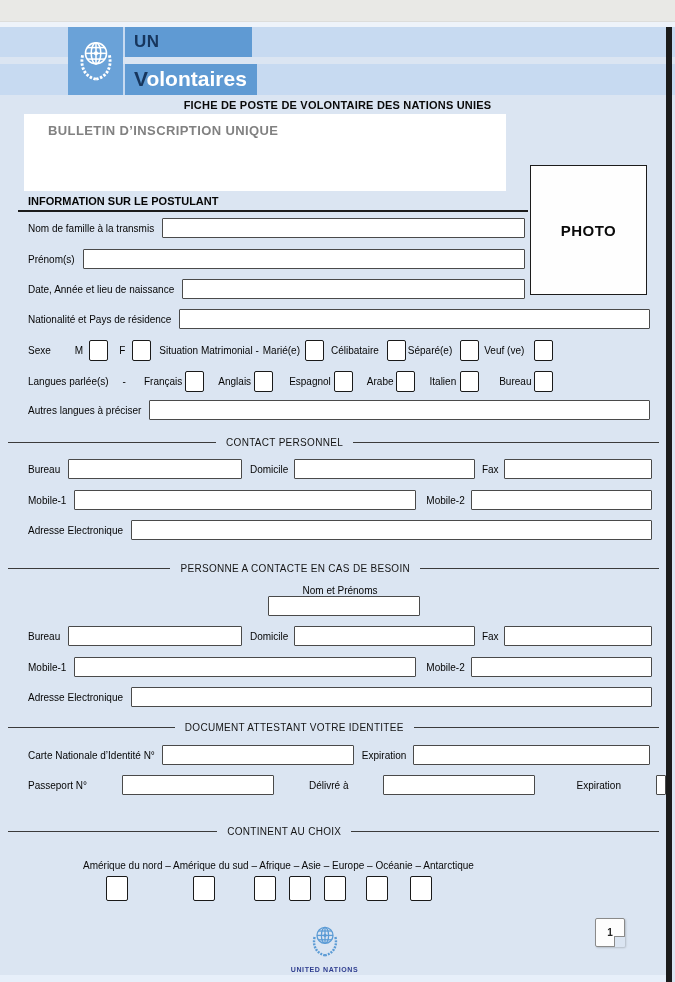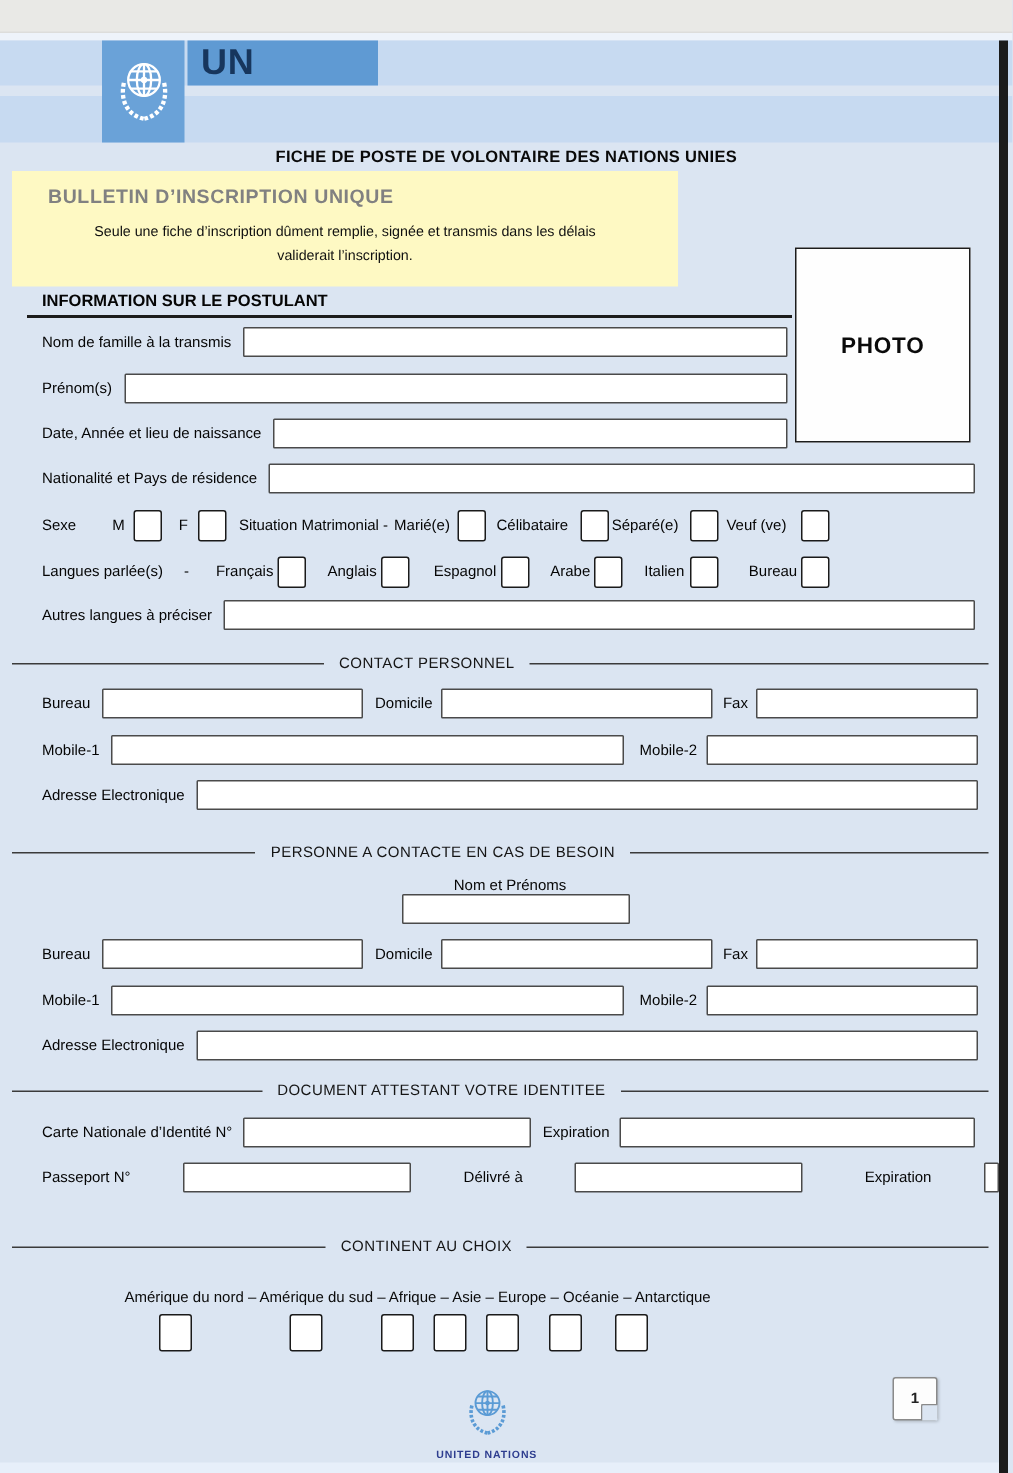--- a/index.html
+++ b/index.html
@@ -11,28 +11,28 @@
   .top-bar { height:22px; background:#e9e9e6; border-bottom:1px solid #dddddb; }
   .gap-strip { height:5px; background:#eef3fa; }
 
   
   .header { position:relative; height:68px; }
   .band { position:absolute; left:0; right:0; background:#c7daf1; }
   .band1 { top:0; height:30px; }
   .band2 { top:37px; height:31px; }
   .emblem-sq { position:absolute; left:68px; top:0; width:55px; height:68px; background:#6aa2d8; z-index:2; display:flex; align-items:center; justify-content:center; }
   .un-box { position:absolute; left:125px; top:0; width:127px; height:30px; background:#5f9ad3; z-index:2;
-            font-size:24px; font-weight:bold; color:#17365d; line-height:29px; padding-left:9px; letter-spacing:.5px; }
+            font-size:17px; font-weight:bold; color:#17365d; line-height:29px; padding-left:9px; letter-spacing:.5px; }
   .vol-box { position:absolute; left:125px; top:37px; width:132px; height:31px; background:#5f9ad3; z-index:2;
              font-size:21px; font-weight:bold; color:#ffffff; line-height:30px; padding-left:9px; }
   .vol-box .v-init { color:#17365d; }
 
   .doc-title { text-align:center; font-size:11px; font-weight:bold; color:#0a0a0a; margin-top:4px; letter-spacing:.2px; }
 
-  .notice-box { margin:3px 0 0 8px; width:444px; height:77px; background:#fef9c3; padding-top:9px; }
+  .notice-box { margin:3px 0 0 24px; width:482px; height:77px; background:#ffffff; padding-top:9px; }
   .notice-heading { margin-left:24px; font-size:13px; font-weight:bold; color:#818181; letter-spacing:.4px; }
   .notice-body { margin-top:9px; text-align:center; font-size:9.5px; color:#101010; line-height:1.65; padding:0 26px; }
 
   .info-title { margin:4px 0 0 18px; width:510px; font-size:11px; font-weight:bold; color:#050505;
                 padding:0 0 3px 10px; border-bottom:2px solid #1c1c1c; }
 
   .frow { display:flex; align-items:center; margin-left:28px; margin-right:25px; }
   .flabel { font-size:10px; color:#050505; white-space:nowrap; flex:0 0 auto; }
   .tinput { height:20px; border:1.5px solid #4a4a4a; border-radius:1px; background:#fff; outline:none;
             font-size:11px; padding:0 4px; font-family:inherit; }
@@ -96,30 +96,27 @@
         <line x1="24" y1="11" x2="24" y2="33"></line>
       </g>
       <circle cx="24" cy="22" r="2.2" fill="#ffffff"></circle>
       <g fill="none" stroke="#ffffff" stroke-width="3" stroke-dasharray="2.6 1.6">
         <path d="M10 24 C7 38 14 47 24 49"></path>
         <path d="M38 24 C41 38 34 47 24 49"></path>
       </g>
     </svg>
   </div>
   <div class="un-box">UN</div>
+  <div class="vol-box"><span class="v-init">V</span><span>olontaires</span></div>
 </div>
 
 <div class="doc-title">FICHE DE POSTE DE VOLONTAIRE DES NATIONS UNIES</div>
 
 <div class="notice-box">
   <div class="notice-heading">BULLETIN D’INSCRIPTION UNIQUE</div>
-  <div class="notice-body">
-    <span>Seule une fiche d’inscription dûment remplie, signée et transmis dans les délais</span><br>
-    <span>validerait l’inscription.</span>
-  </div>
 </div>
 
 <div class="info-title">INFORMATION SUR LE POSTULANT</div>
 
 <div class="photo-box">
   <span class="photo-label">PHOTO</span>
 </div>
 
 <div class="frow short" style="margin-top:6px;">
   <span class="flabel">Nom de famille à la transmis</span>

